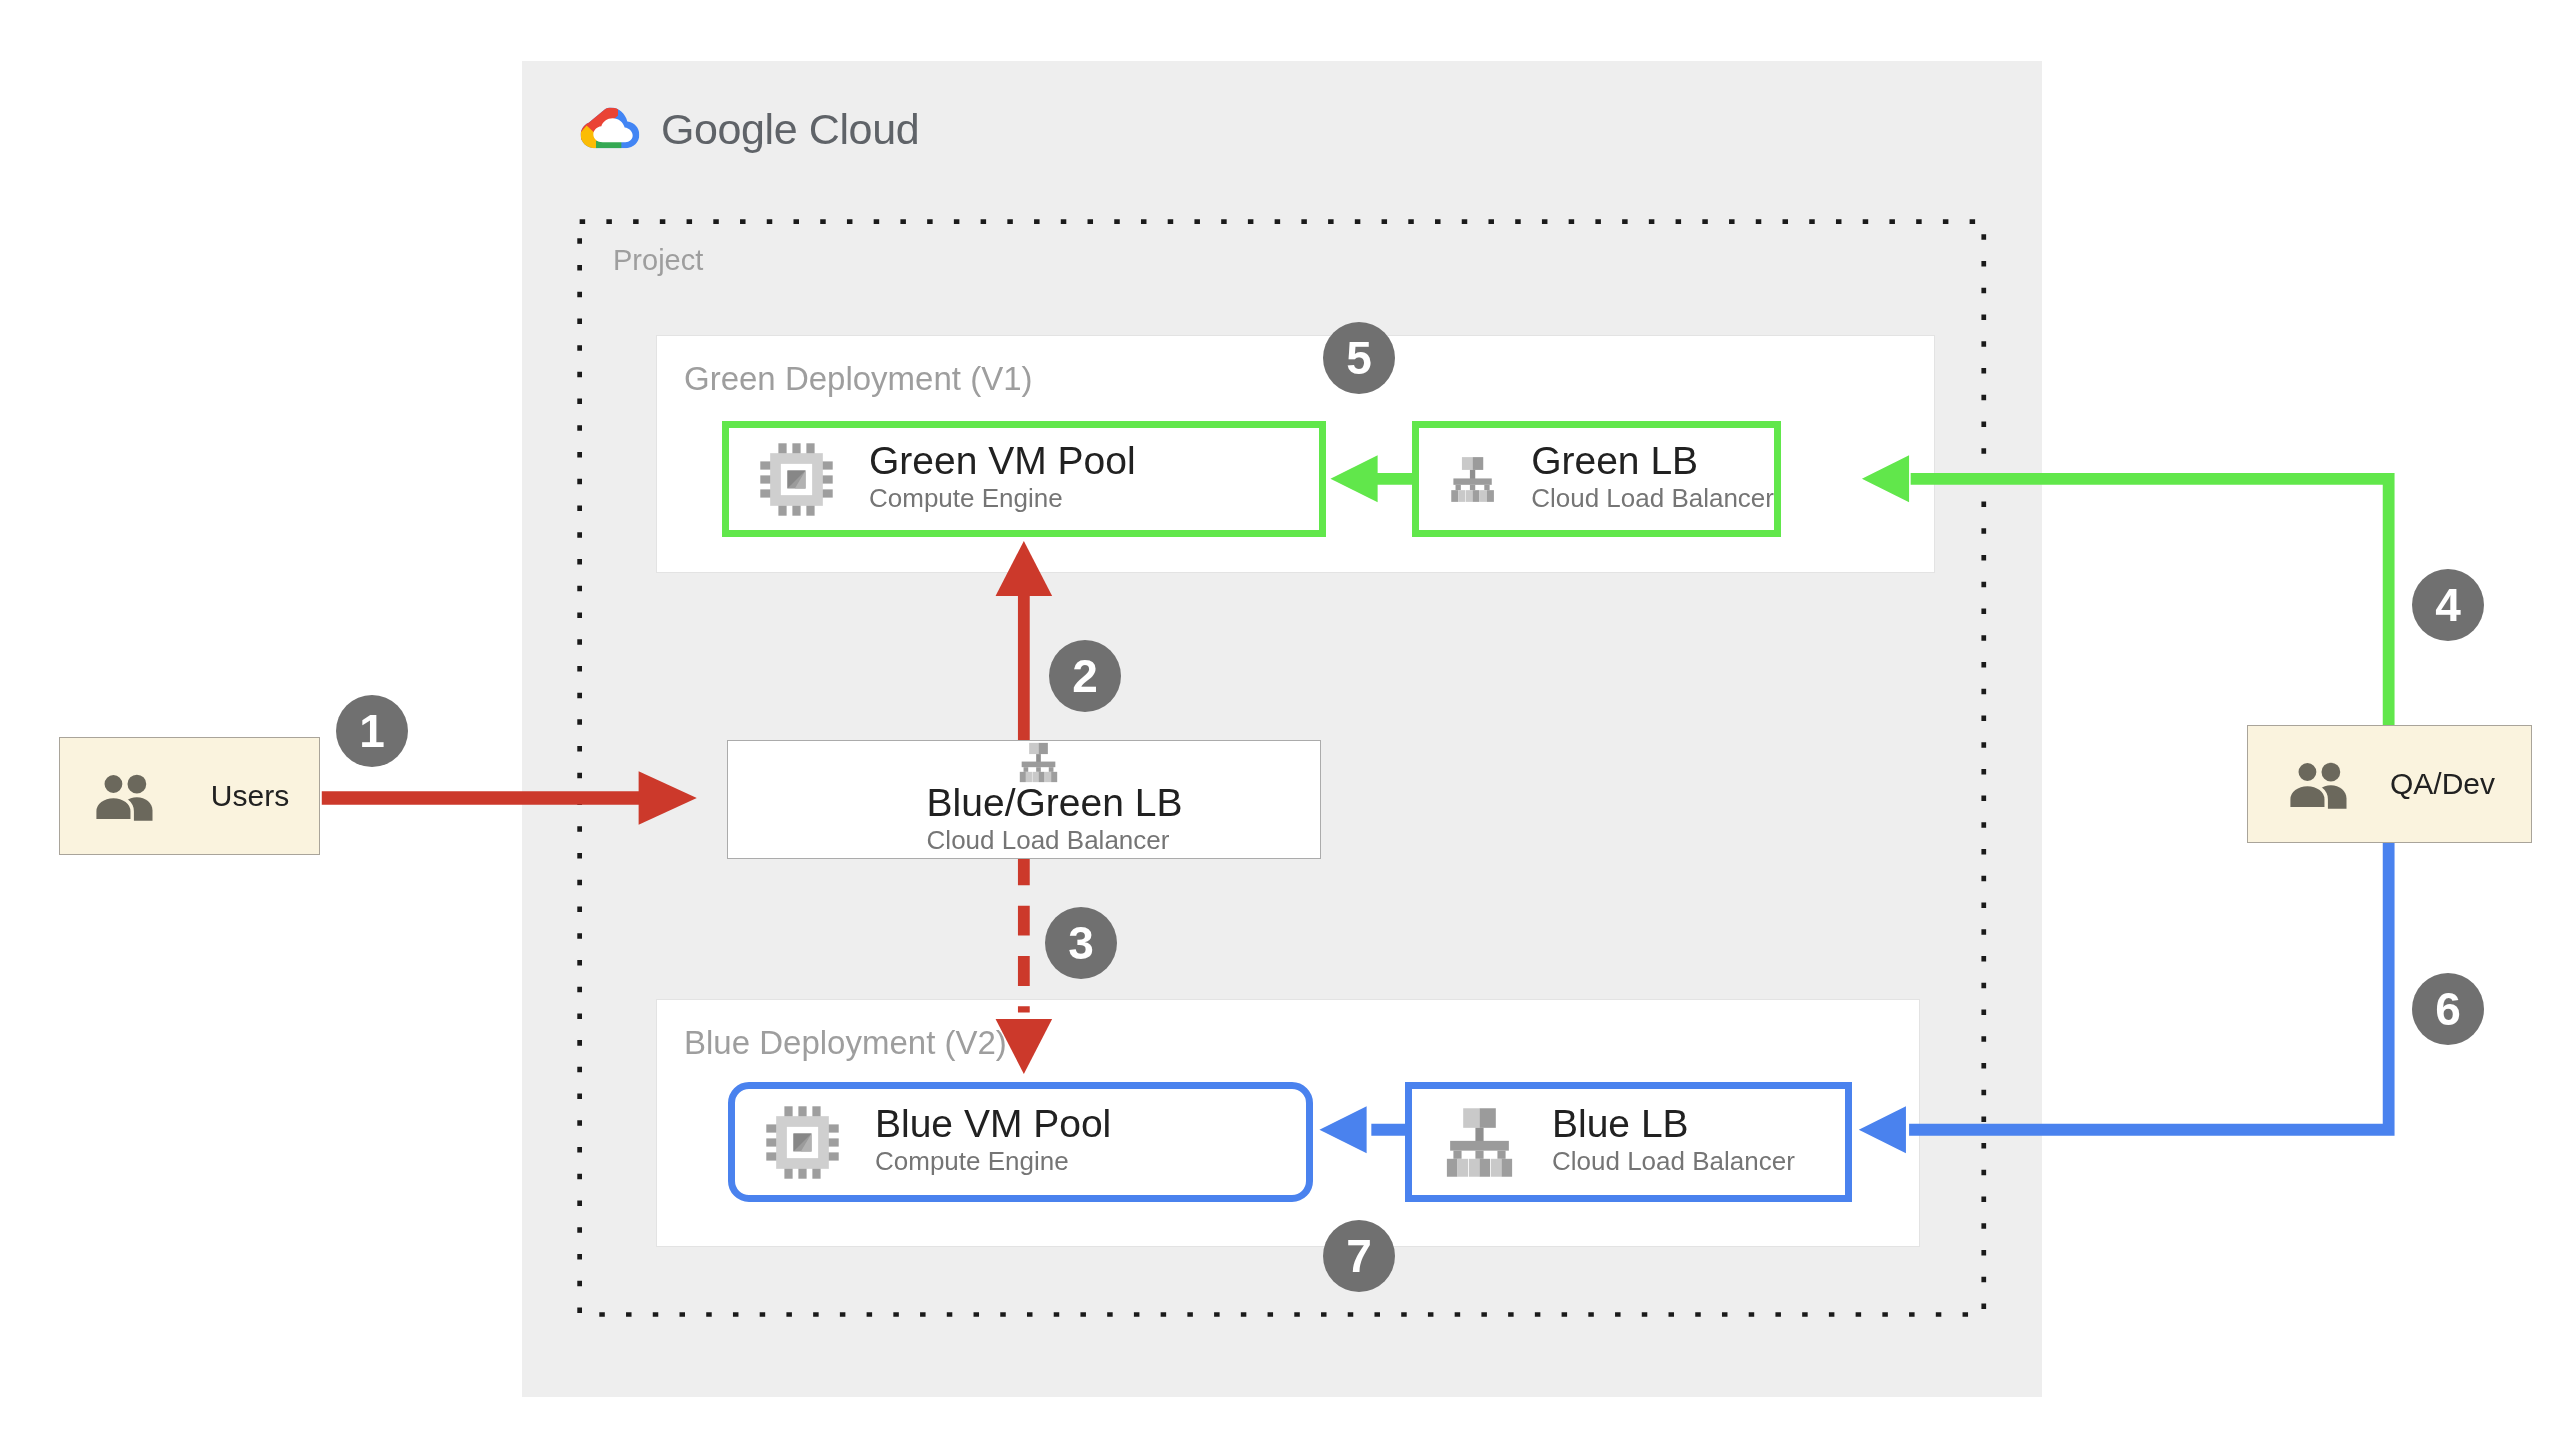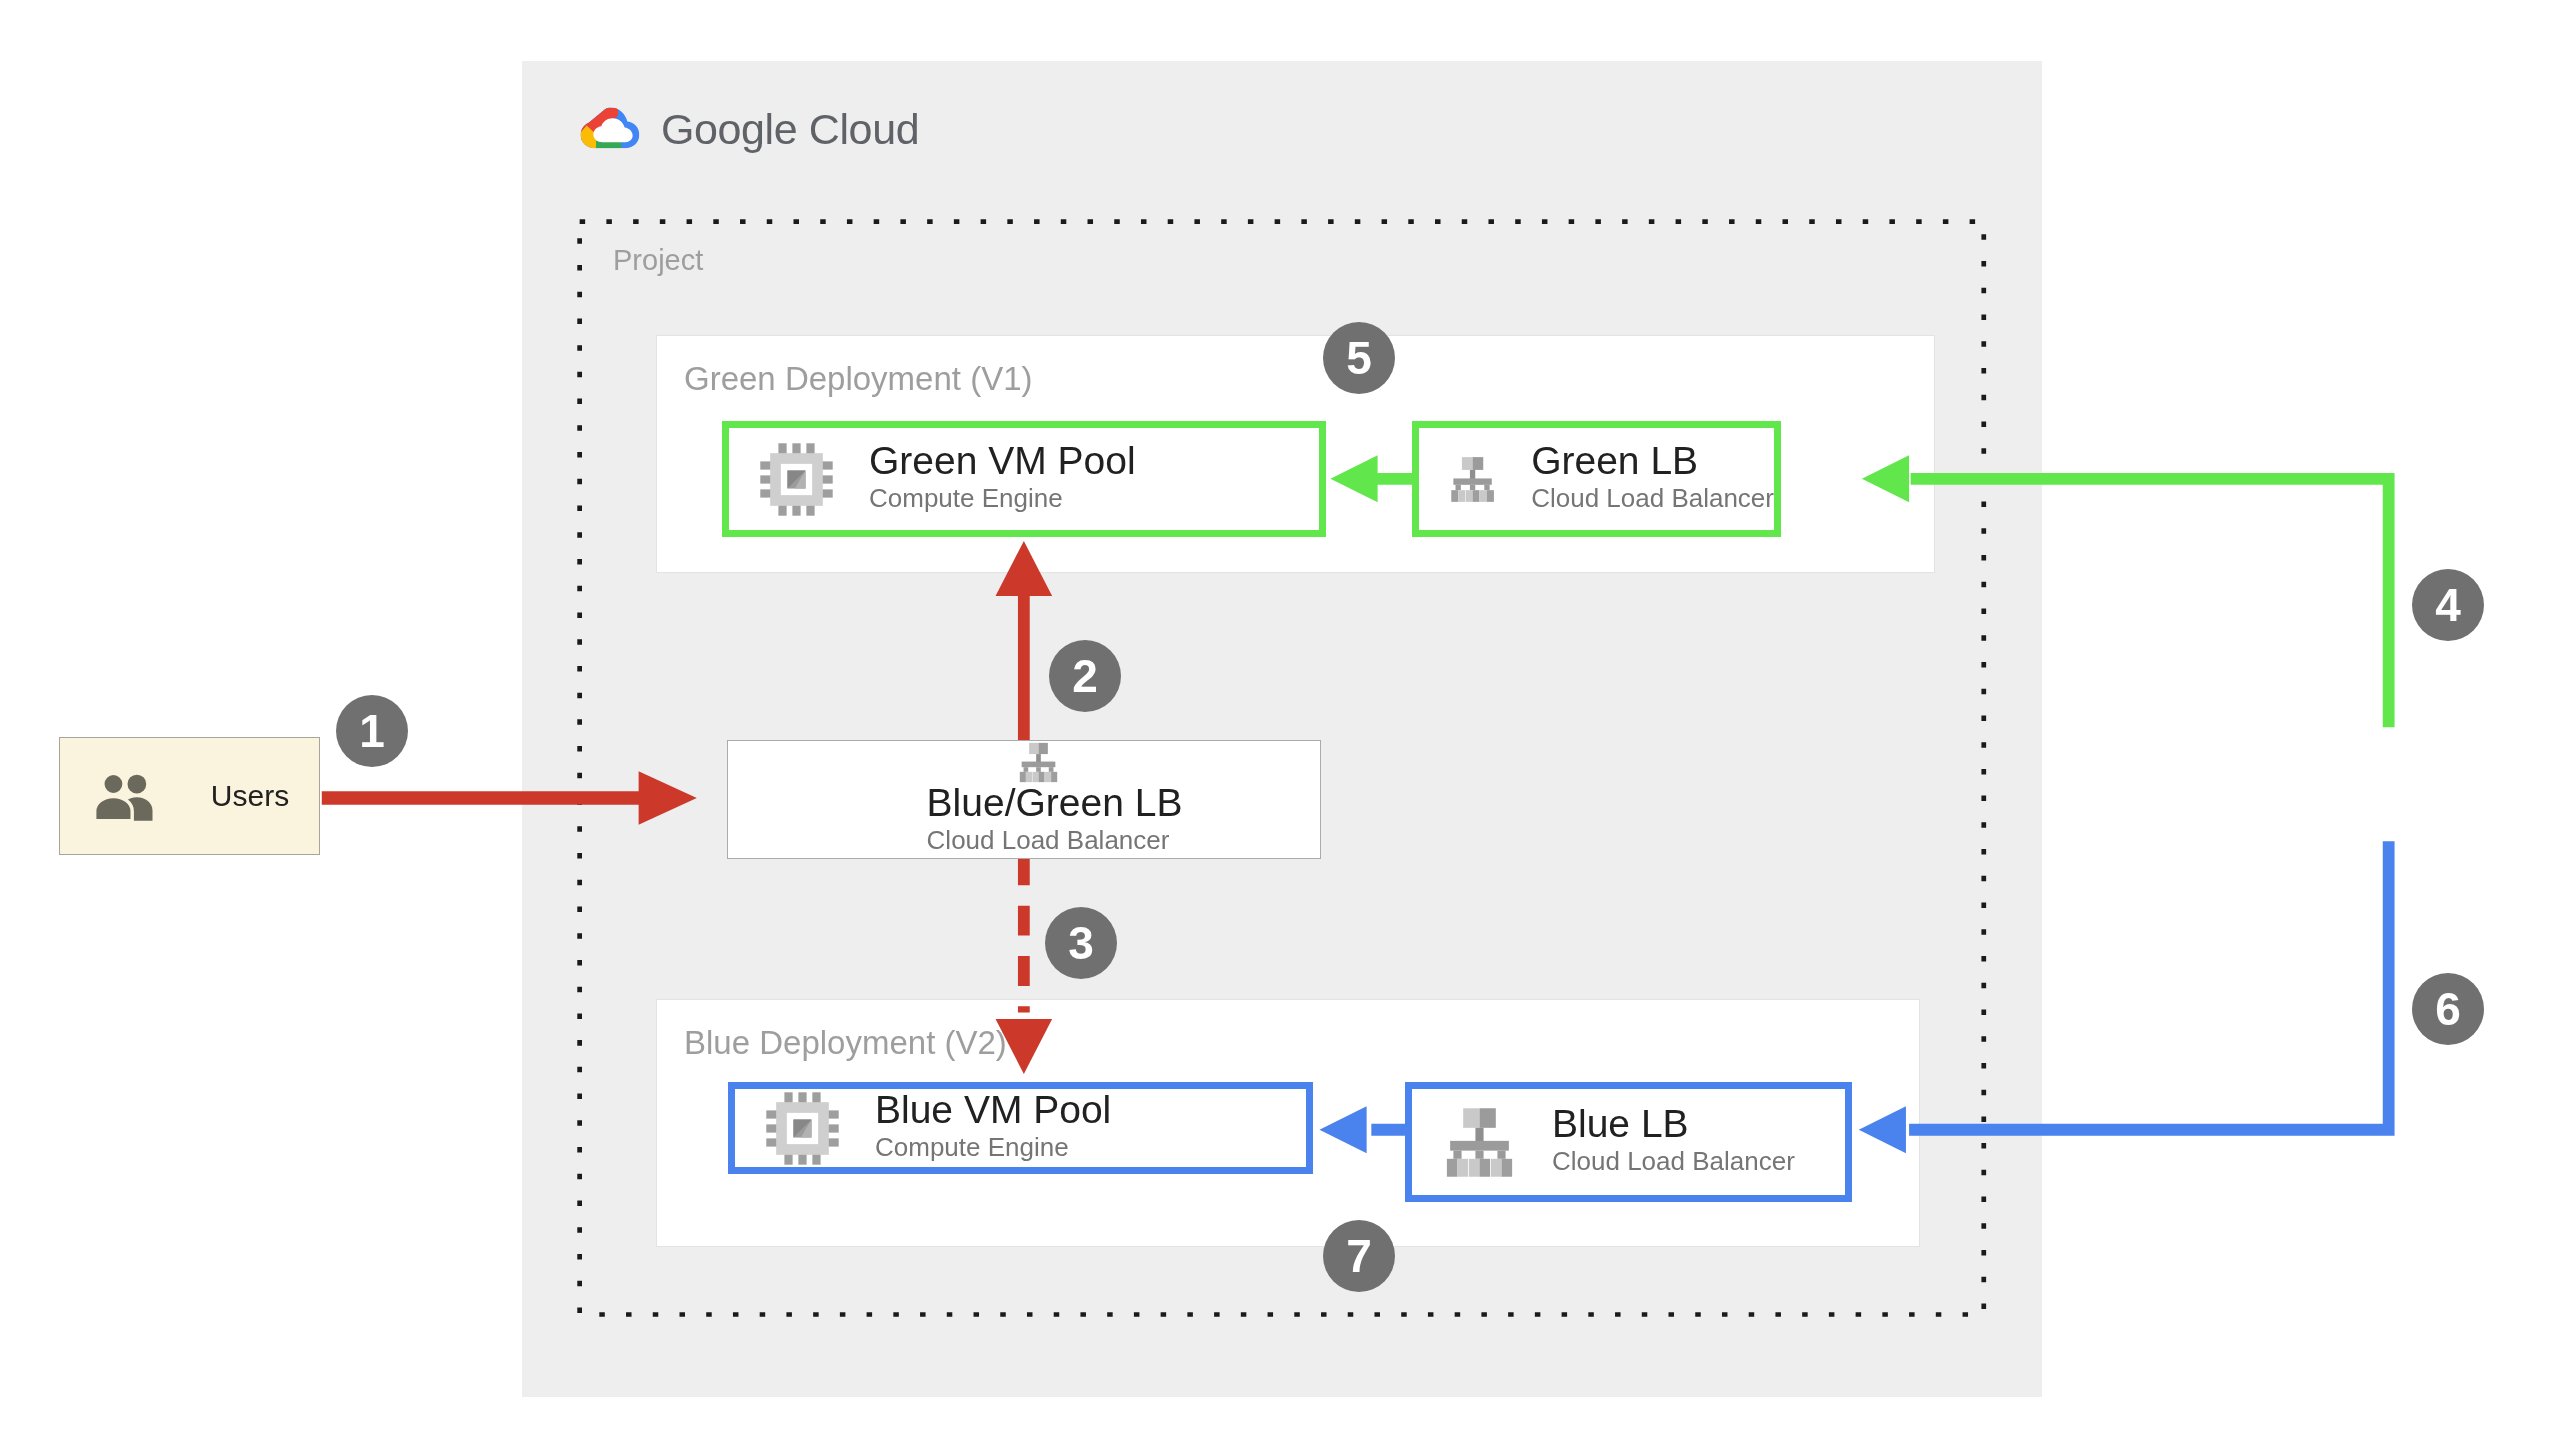--- a/index.html
+++ b/index.html
@@ -188,21 +188,21 @@
         <rect x="24" y="33" width="6.5" height="11" fill="#9E9E9E"></rect>
       <rect x="31" y="33" width="6.5" height="11" fill="#C9C9C9"></rect>
         <rect x="37.5" y="33" width="6.5" height="11" fill="#9E9E9E"></rect>
     </svg>
     <div class="txt">
       <span class="title">Blue/Green LB</span>
       <span class="subtitle">Cloud Load Balancer</span>
     </div>
   </div>
 
-  <div class="abs node b-blue pad" style="left:728px; top:1082px; width:585px; height:92px;">
+  <div class="abs node b-blue pad" style="left:728px; top:1082px; width:585px; height:120px;border-radius:21px;">
     <svg width="79" height="79" viewBox="0 0 48 48">
       <g fill="#9E9E9E">
         <rect x="13" y="2" width="5" height="7"></rect>
           <rect x="21.5" y="2" width="5" height="7"></rect>
           <rect x="30" y="2" width="5" height="7"></rect>
         <rect x="13" y="39" width="5" height="7"></rect>
           <rect x="21.5" y="39" width="5" height="7"></rect>
           <rect x="30" y="39" width="5" height="7"></rect>
         <rect x="2" y="13" width="7" height="5"></rect>
           <rect x="2" y="21.5" width="7" height="5"></rect>
@@ -252,20 +252,33 @@
         <path d="M20 31 v-6.5 c0-5 4.5-8.5 10-8.5 s10 3.5 10 8.5 V31 Z"></path>
       </g>
       <g fill="#6B685C" stroke="#FAF3DE" stroke-width="2.2">
         <circle cx="15" cy="7.5" r="6.8"></circle>
         <path d="M3 31 v-6 c0-5.5 5.5-9.5 12-9.5 s12 4 12 9.5 V31 Z"></path>
       </g>
     </svg>
     <span class="lbl">Users</span>
   </div>
 
+  <div class="abs actor" style="left:2247px; top:725px; width:285px; height:118px;">
+    <svg width="75" height="49" viewBox="0 0 48 31">
+      <g fill="#6B685C">
+        <circle cx="30" cy="7.5" r="6"></circle>
+        <path d="M20 31 v-6.5 c0-5 4.5-8.5 10-8.5 s10 3.5 10 8.5 V31 Z"></path>
+      </g>
+      <g fill="#6B685C" stroke="#FAF3DE" stroke-width="2.2">
+        <circle cx="15" cy="7.5" r="6.8"></circle>
+        <path d="M3 31 v-6 c0-5.5 5.5-9.5 12-9.5 s12 4 12 9.5 V31 Z"></path>
+      </g>
+    </svg>
+    <span class="lbl">QA/Dev</span>
+  </div>
 
   <div class="abs badge" style="left:336px;  top:695px;">1</div>
   <div class="abs badge" style="left:1049px; top:640px;">2</div>
   <div class="abs badge" style="left:1045px; top:907px;">3</div>
   <div class="abs badge" style="left:2412px; top:569px;">4</div>
   <div class="abs badge" style="left:1323px; top:322px;">5</div>
   <div class="abs badge" style="left:2412px; top:973px;">6</div>
   <div class="abs badge" style="left:1323px; top:1220px;">7</div>
 
 </div>

